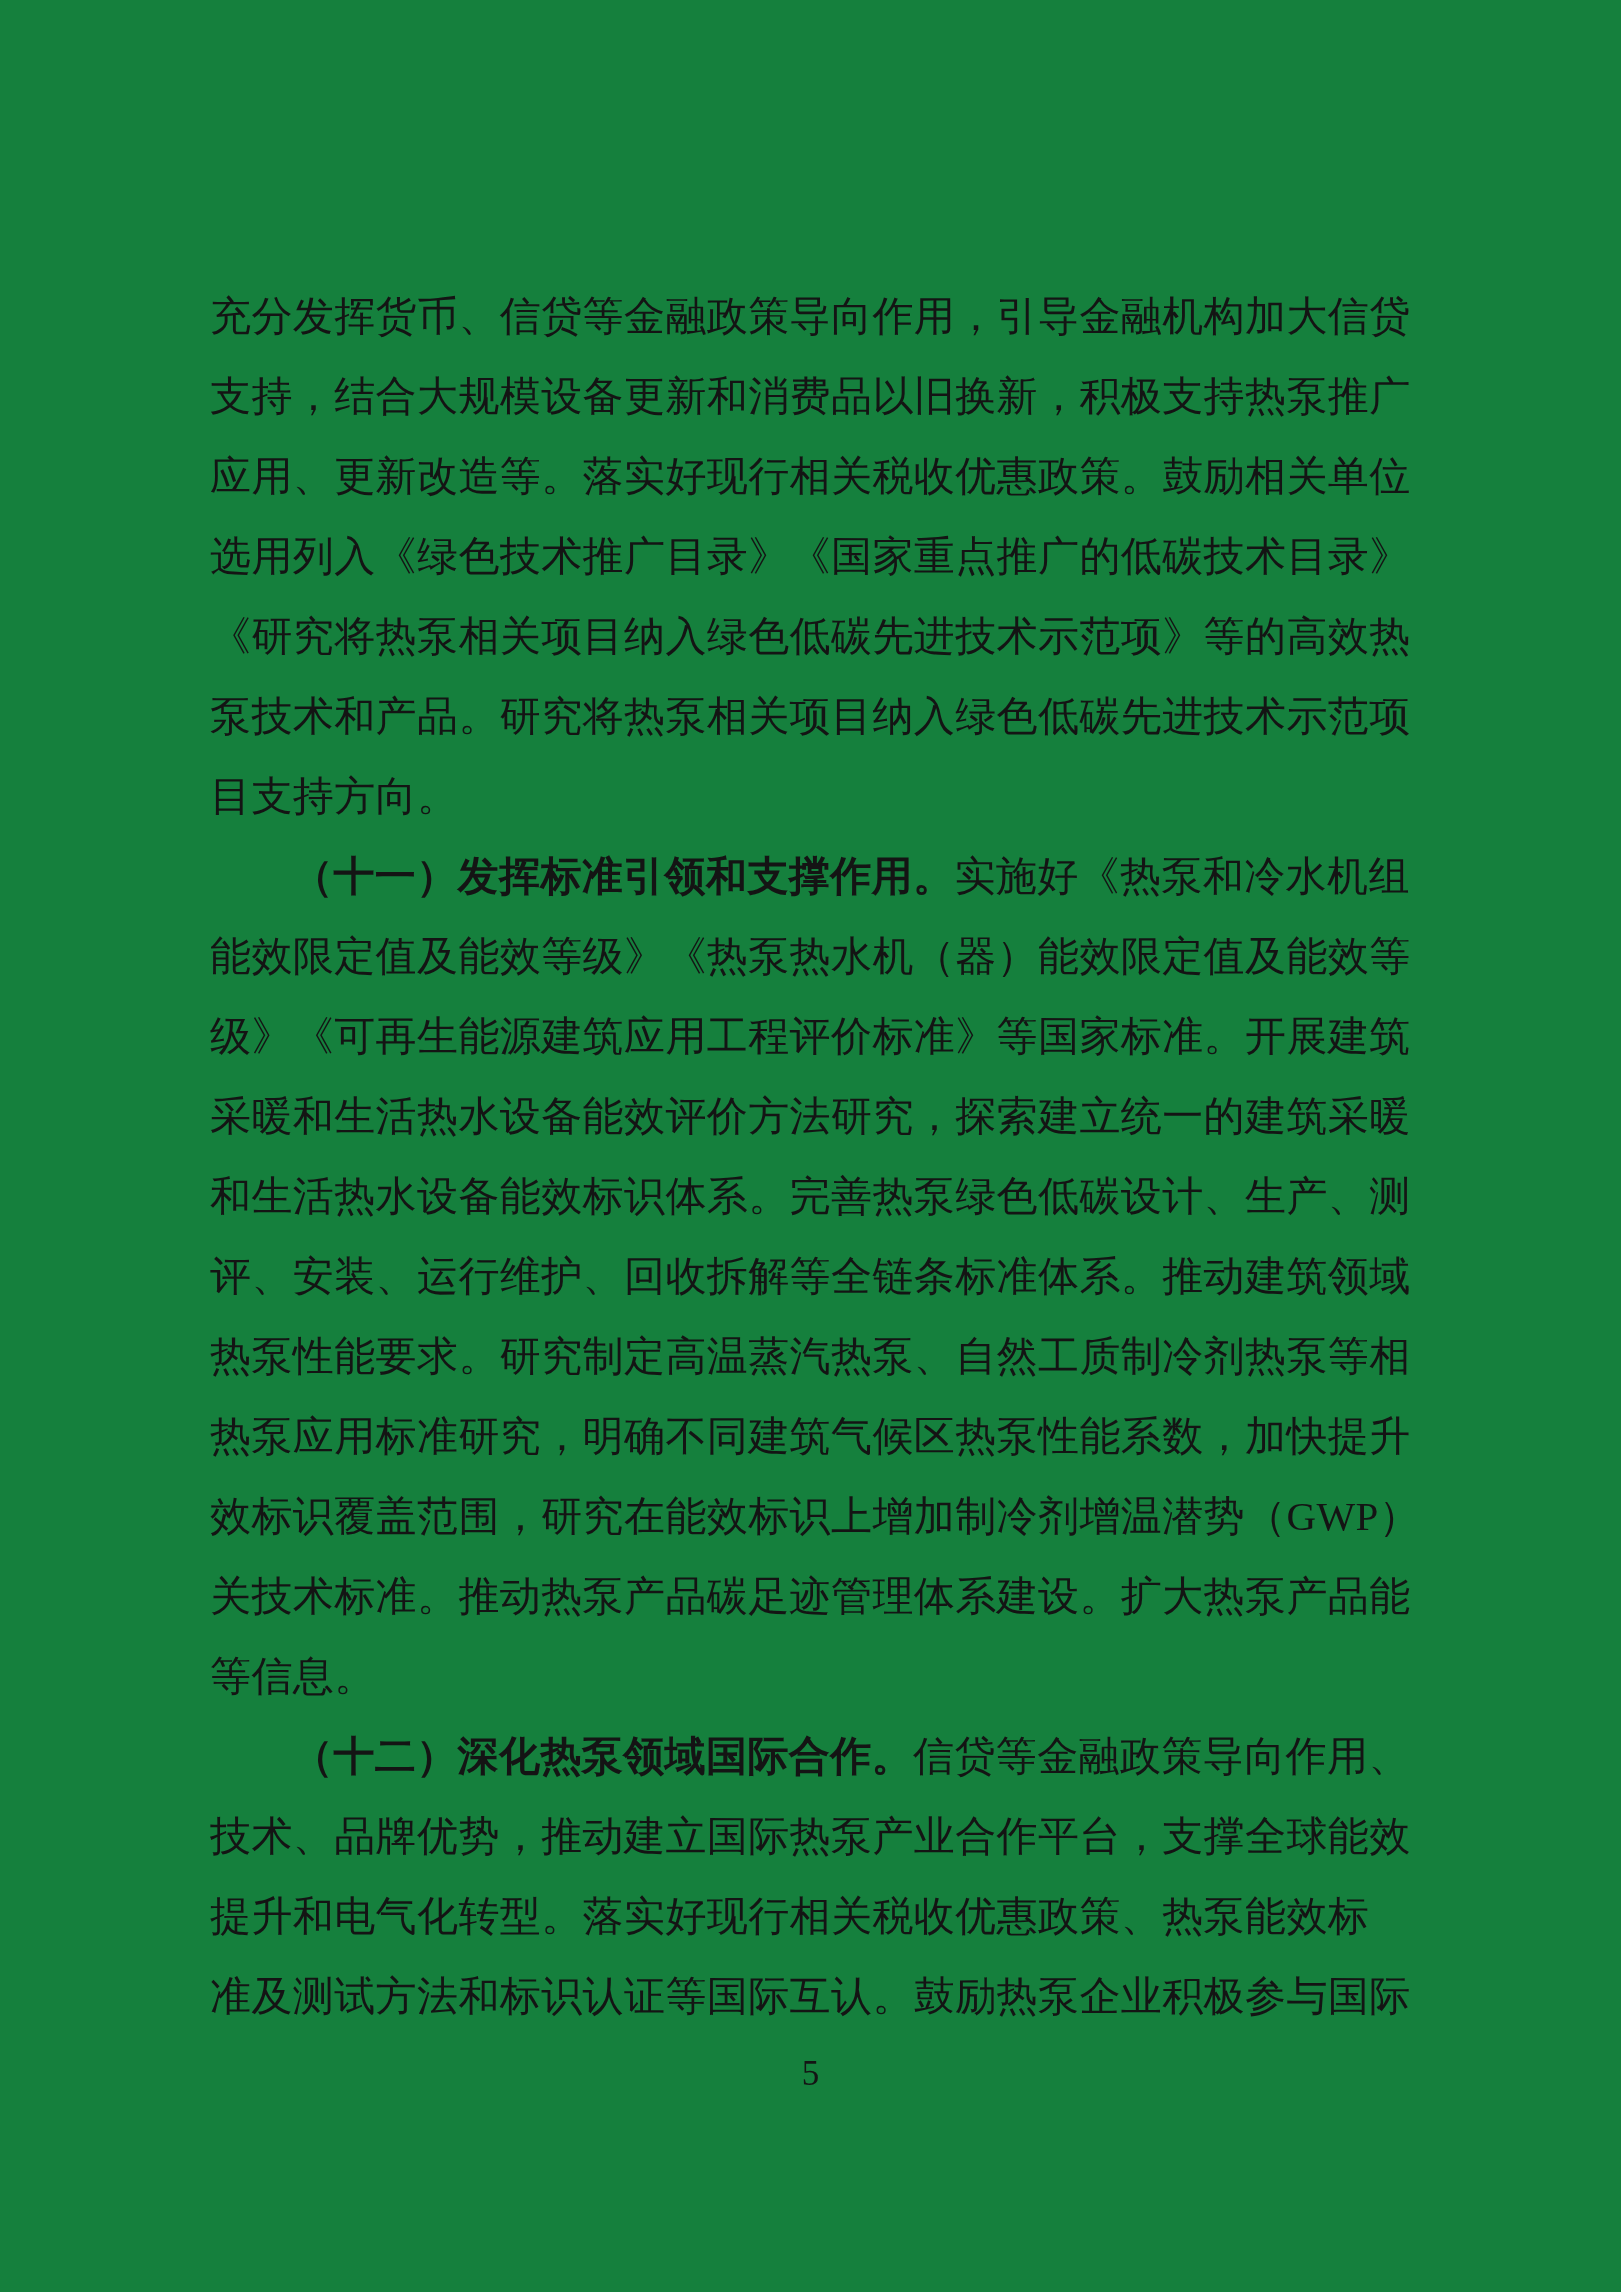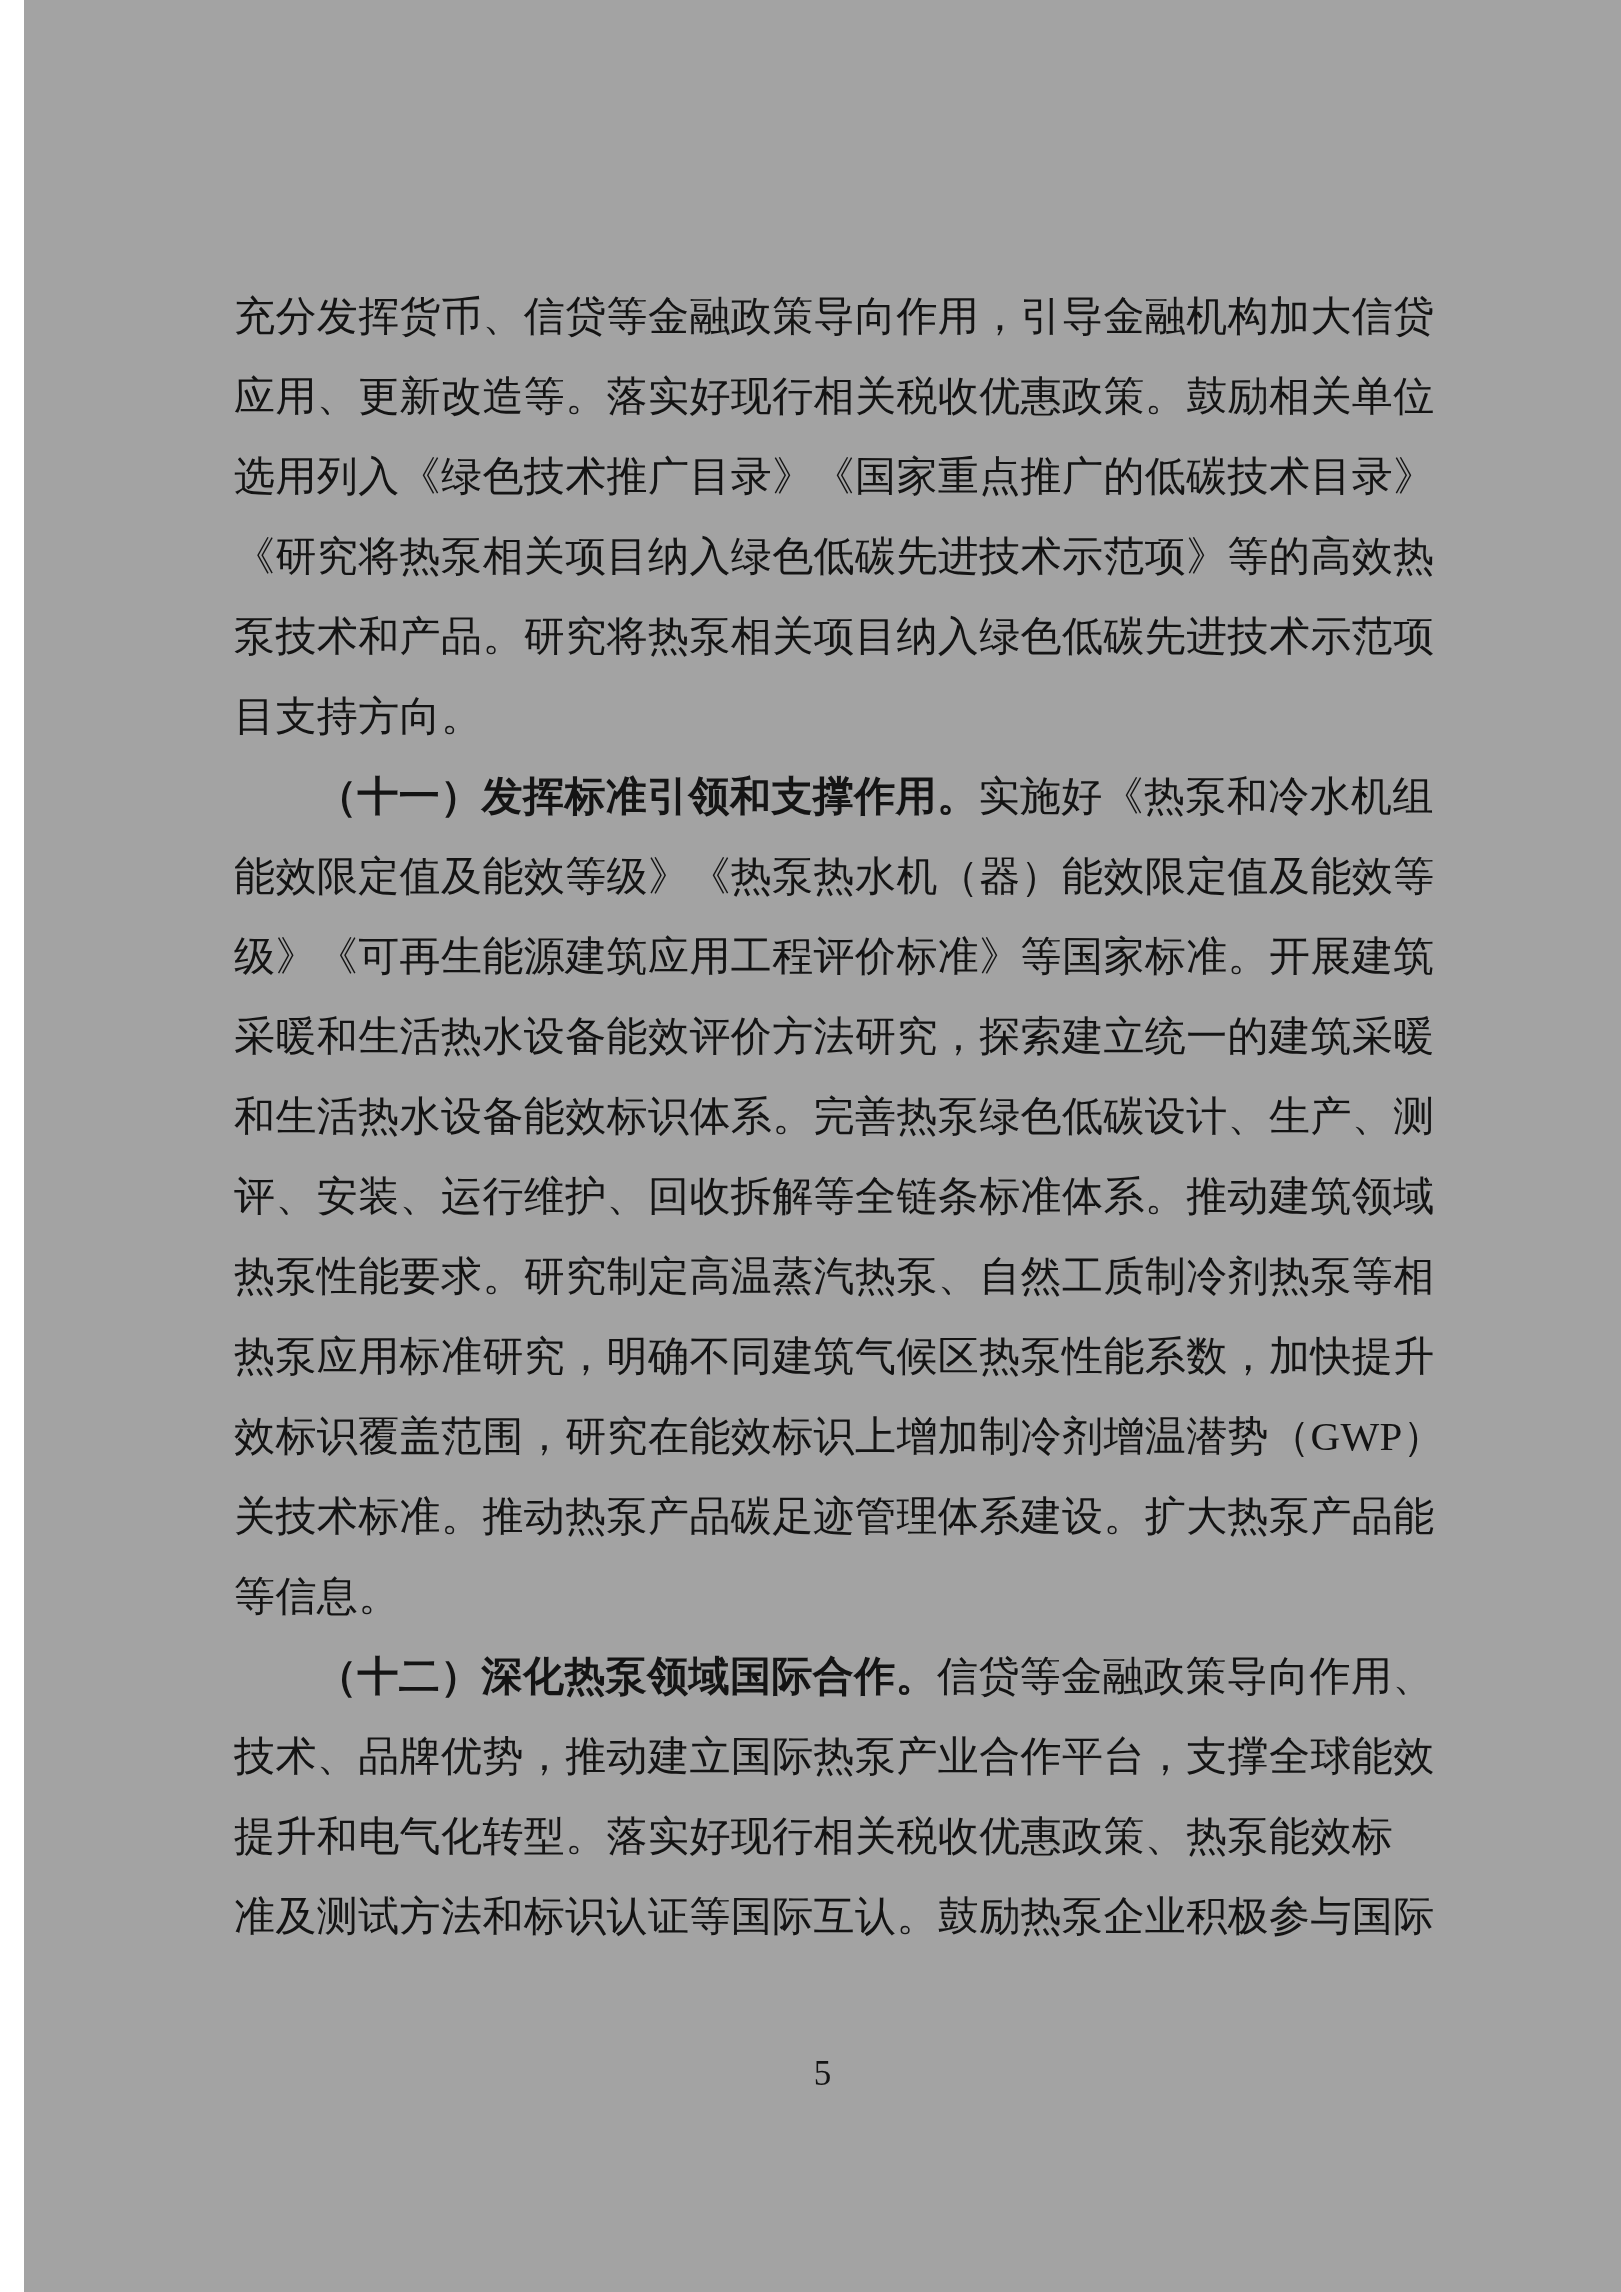--- a/index.html
+++ b/index.html
@@ -11,22 +11,21 @@
     position: relative;
     width: 1621px;
     height: 2293px;
     font-family: "Liberation Serif", "DejaVu Serif", serif;
     color: #141414;
     overflow: hidden;
   }
   .page {
     position: absolute;
     inset: 0;
-    background: #a3a3a3;
-    margin-left: 24px;
+    background: #15803d;
   }
   .doc-text {
     position: absolute;
     left: 210px;
     top: 276px;
     width: 1206px;
   }
   .line {
     height: 80px;
     line-height: 80px;
@@ -50,20 +49,21 @@
     line-height: 39px;
     color: #141414;
   }
 </style>
 </head>
 <body>
 
 <div class="page">
   <div class="doc-text">
       <div class="line"><span class="seg">充分发挥货币、信贷等金融政策导向作用，引导金融机构加大信贷</span></div>
+      <div class="line"><span class="seg">支持，结合大规模设备更新和消费品以旧换新，积极支持热泵推广</span></div>
       <div class="line"><span class="seg">应用、更新改造等。落实好现行相关税收优惠政策。鼓励相关单位</span></div>
       <div class="line"><span class="seg">选用列入《绿色技术推广目录》《国家重点推广的低碳技术目录》</span></div>
       <div class="line"><span class="seg">《研究将热泵相关项目纳入绿色低碳先进技术示范项》等的高效热</span></div>
       <div class="line"><span class="seg">泵技术和产品。研究将热泵相关项目纳入绿色低碳先进技术示范项</span></div>
       <div class="line"><span class="seg">目支持方向。</span></div>
       <div class="line indent"><span class="seg bold">（十一）发挥标准引领和支撑作用。</span><span class="seg">实施好《热泵和冷水机组</span></div>
       <div class="line"><span class="seg">能效限定值及能效等级》《热泵热水机（器）能效限定值及能效等</span></div>
       <div class="line"><span class="seg">级》《可再生能源建筑应用工程评价标准》等国家标准。开展建筑</span></div>
       <div class="line"><span class="seg">采暖和生活热水设备能效评价方法研究，探索建立统一的建筑采暖</span></div>
       <div class="line"><span class="seg">和生活热水设备能效标识体系。完善热泵绿色低碳设计、生产、测</span></div>

